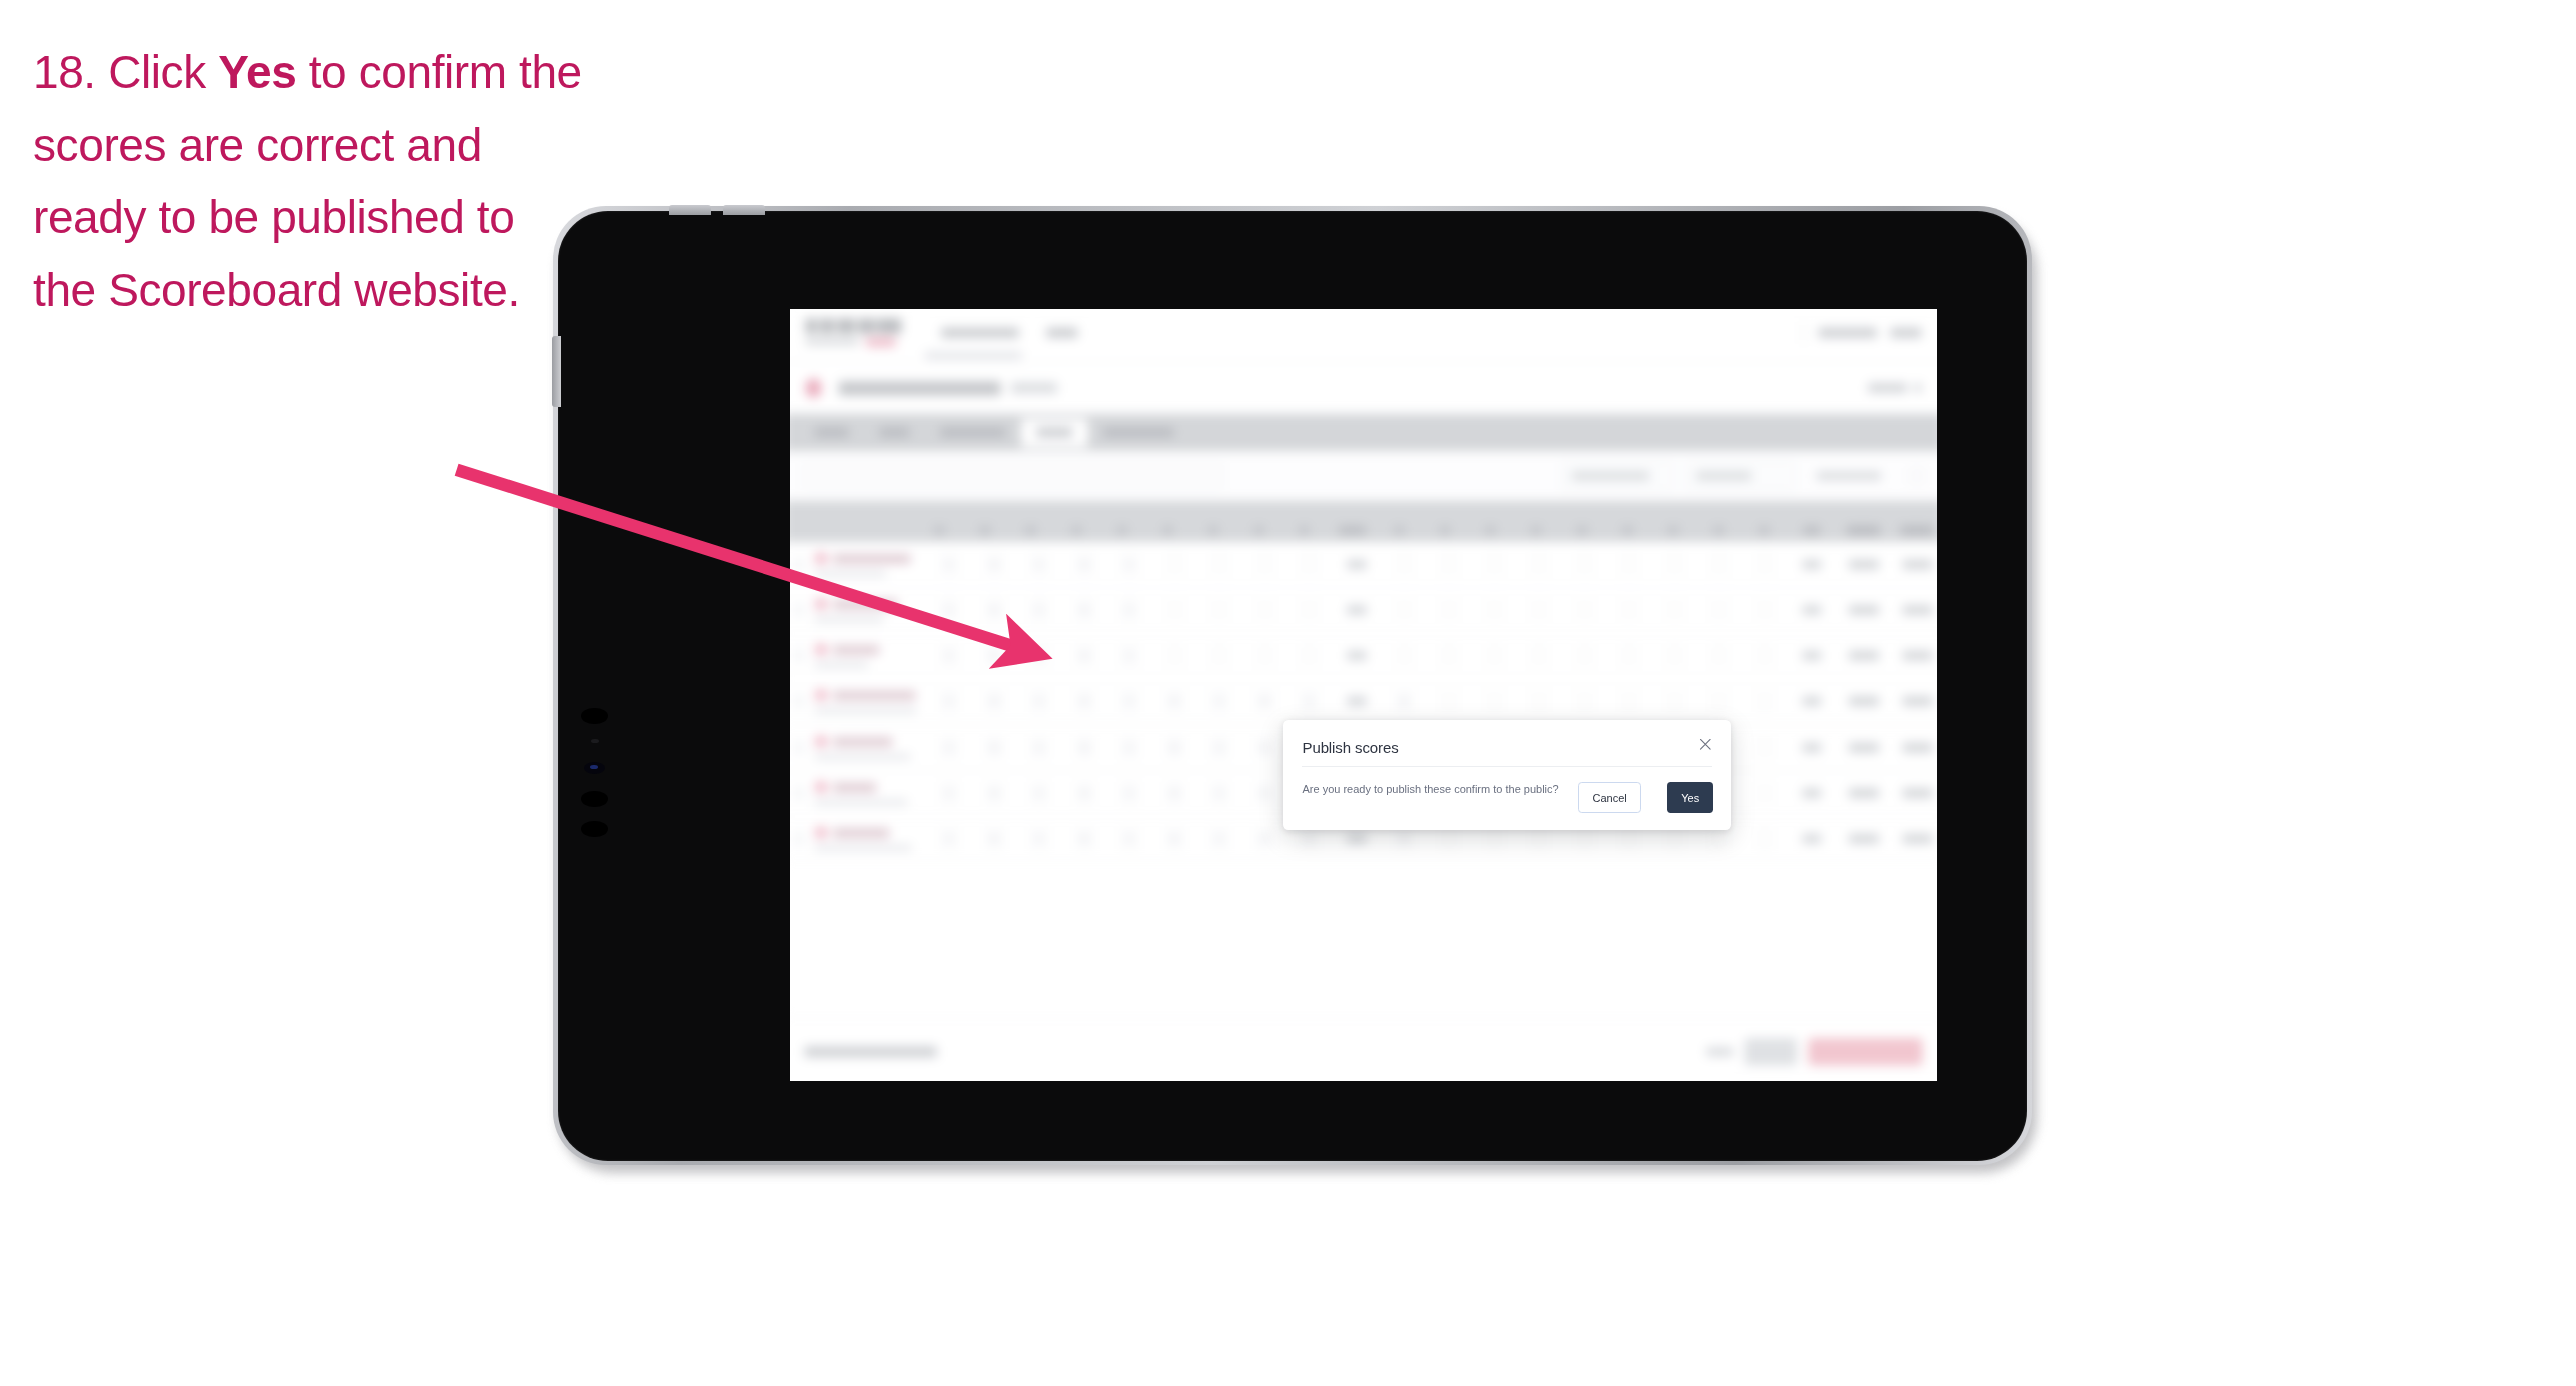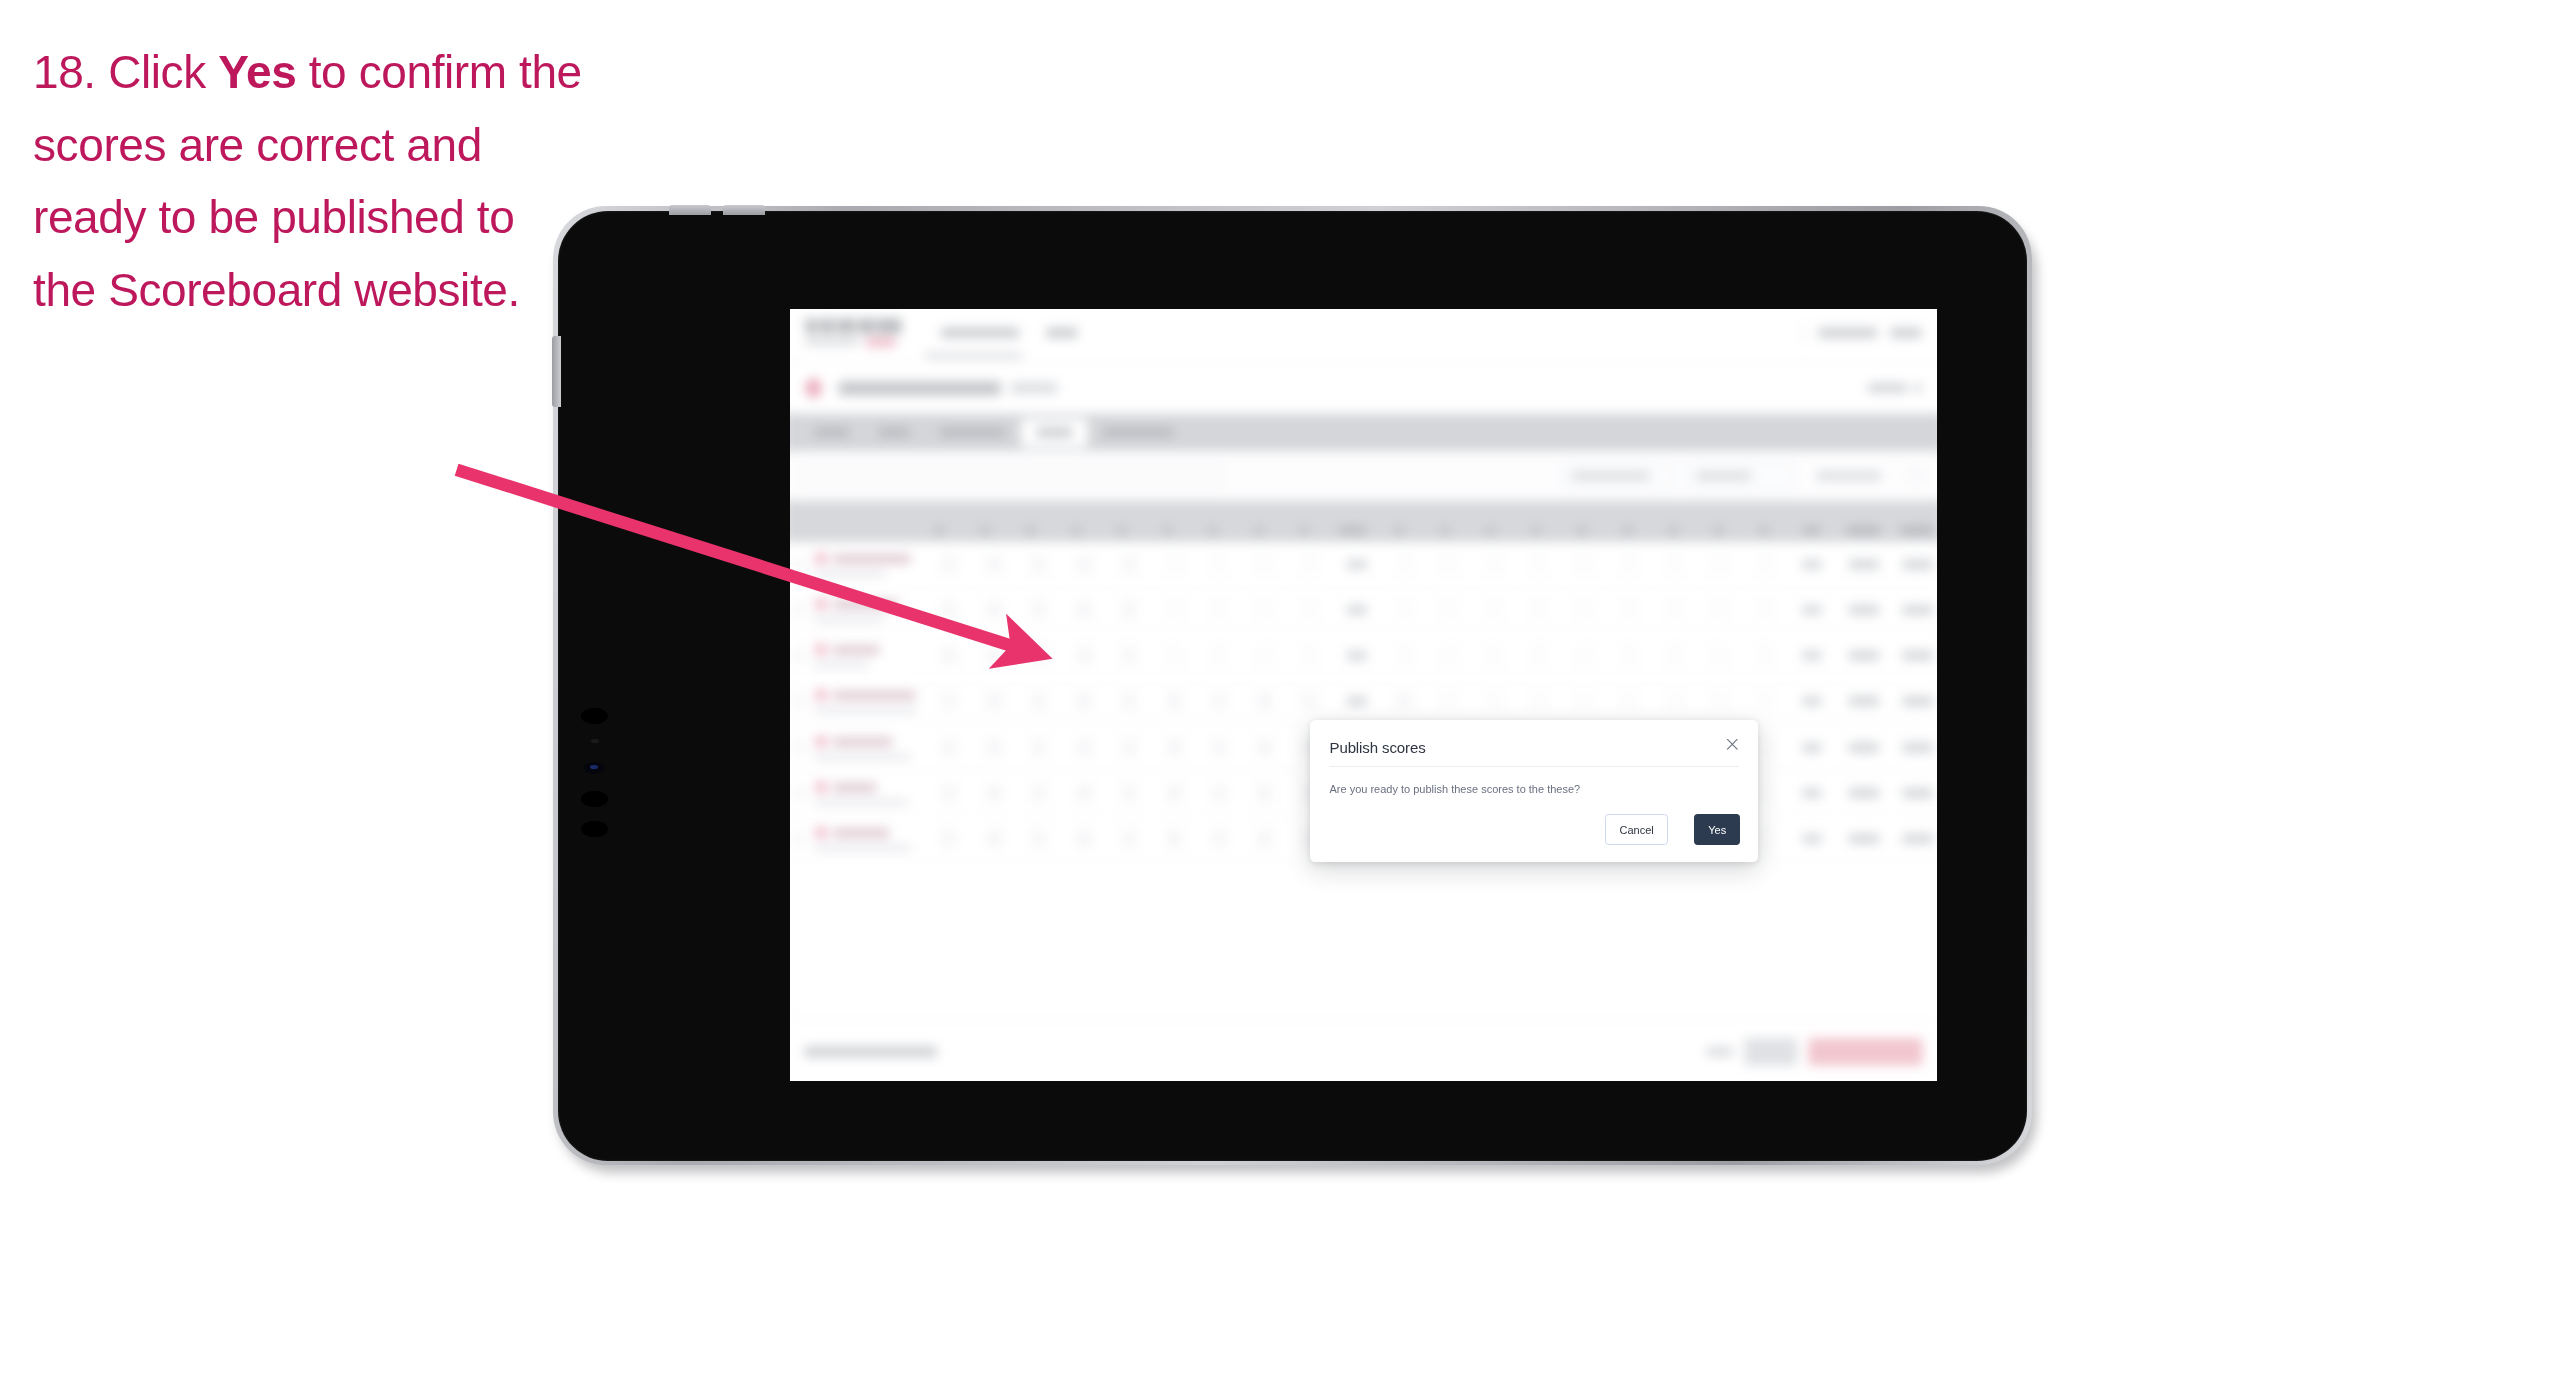--- a/index.html
+++ b/index.html
@@ -227,26 +227,25 @@
   .foot-note { width:131px; height:10.4px; border-radius:2.2px; background:#cfd1d6; }
   .foot-right { margin-left:auto; display:flex; align-items:center; gap:11px; }
   .foot-link { width:27px; height:9.6px; border-radius:2.2px; background:#d9dbdf; }
   .foot-btn-a { width:52px; height:27px; border-radius:3.7px; background:#dfe1e5; }
   .foot-btn-b { width:113px; height:27px; border-radius:3.7px; background:#fbc3cf; }
 
   
   #modal {
     position: absolute;
     left: 493px; top: 411px;
-    width: 448px; height: 142px;
+    width: 448px; height: 110px;
     background: #ffffff;
     border-radius: 5.2px;
     box-shadow: 0 7.4px 25px rgba(18,22,32,.17), 0 1.5px 6px rgba(18,22,32,.10);
     padding: 0 19.3px;
-    margin-left: 27px;
   }
   #modal-title {
     position:absolute; left:19.3px; top:19.3px;
     font-size: 15px; color:#2e3441; letter-spacing:-0.1px;
   }
   #modal-rule {
     position:absolute; left:19.3px; right:19.3px; top:46px;
     height:0.7px; background:#eceef1;
   }
   #modal-close {
@@ -1260,21 +1259,21 @@
         </div>
 
         <div id="modal">
           <div id="modal-title">Publish scores</div>
           <div id="modal-rule"></div>
           <div id="modal-close">
             <svg width="12.6" height="12.6" viewBox="0 0 17 17" aria-hidden="true">
               <path d="M2 2 L15 15 M15 2 L2 15" stroke="#6d7280" stroke-width="1.5" fill="none" stroke-linecap="round"></path>
             </svg>
           </div>
-          <div id="modal-body">Are you ready to publish these scores to the these?</div>
+          <div id="modal-body">Are you ready to publish these confirm to the public?</div>
           <div id="modal-actions">
             <button id="btn-cancel">Cancel</button>
             <button id="btn-yes">Yes</button>
           </div>
         </div>
 
       </div>
     </div>
   </div>
 

